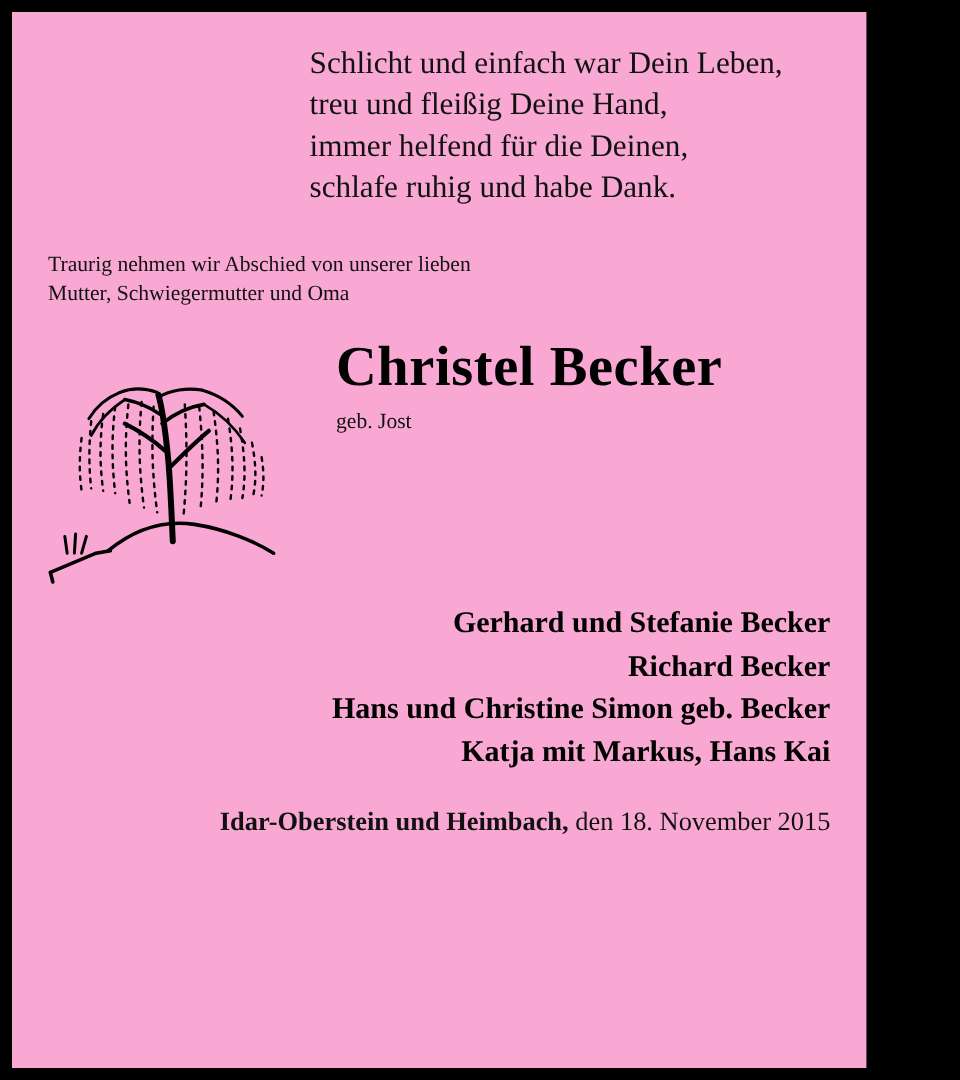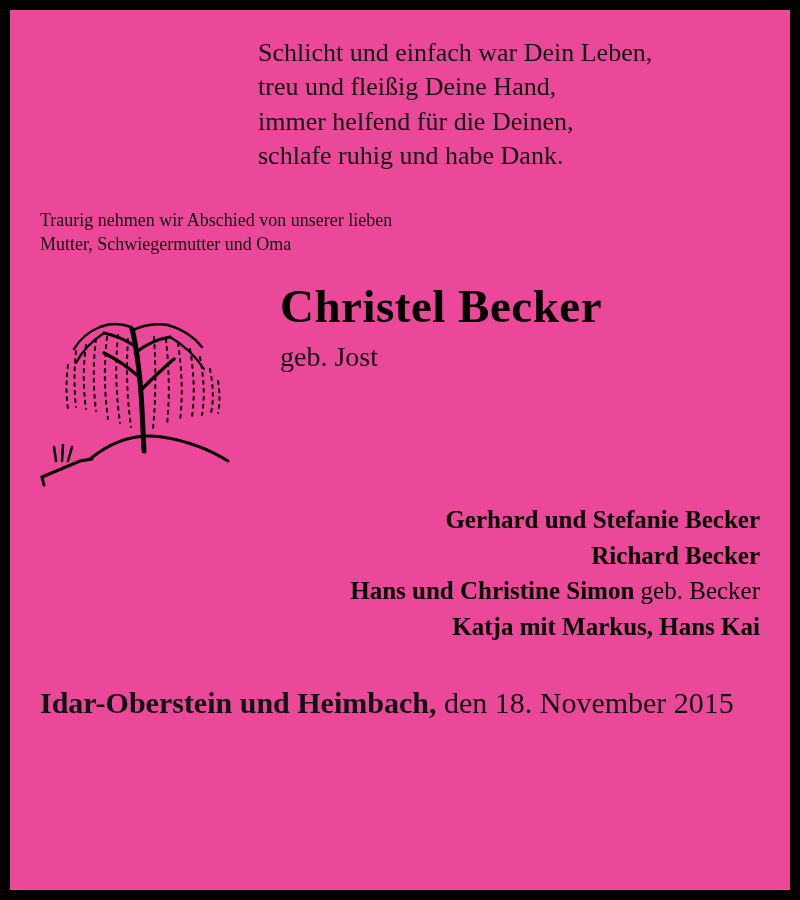--- a/index.html
+++ b/index.html
@@ -10,23 +10,23 @@
   body {
     width: 800px;
     height: 900px;
     overflow: hidden;
     font-family: "Liberation Serif", "DejaVu Serif", serif;
   }
   .obituary {
     position: absolute;
     left: 10px;
     top: 10px;
-    width: 780px;
+    width: 712px;
     height: 880px;
-    background: #ec4899;
+    background: #f9a8d4;
     box-sizing: border-box;
     padding: 26px 30px 20px 30px;
   }
   .poem {
     margin: 0 0 0 0;
     padding-left: 218px;
     font-size: 26px;
     line-height: 1.32;
     color: #111;
   }
@@ -56,21 +56,21 @@
   }
   .deceased-name {
     font-size: 47px;
     font-weight: bold;
     letter-spacing: 0.5px;
     line-height: 1.1;
     color: #000;
     white-space: nowrap;
   }
   .maiden {
-    font-size: 28px;
+    font-size: 18px;
     margin-top: 8px;
     color: #111;
   }
   .dates {
     font-size: 27px;
     margin-top: 10px;
     color: #111;
     white-space: nowrap;
   }
   .dates .gap {
@@ -82,26 +82,27 @@
     padding-left: 184px;
     font-size: 25px;
     line-height: 1.42;
     color: #000;
     text-align: right;
   }
   .family .b {
     font-weight: bold;
   }
   .family .n {
-    font-weight: normal;
+    font-weight: bold;
   }
   .place-line {
-    margin-top: 42px;
-    font-size: 30px;
+    margin-top: 28px;
+    font-size: 22px;
     color: #111;
+    text-align: right;
   }
   .place-line .b {
     font-weight: bold;
   }
   .closing {
     margin-top: 22px;
     font-size: 26px;
     line-height: 1.33;
     color: #111;
   }

